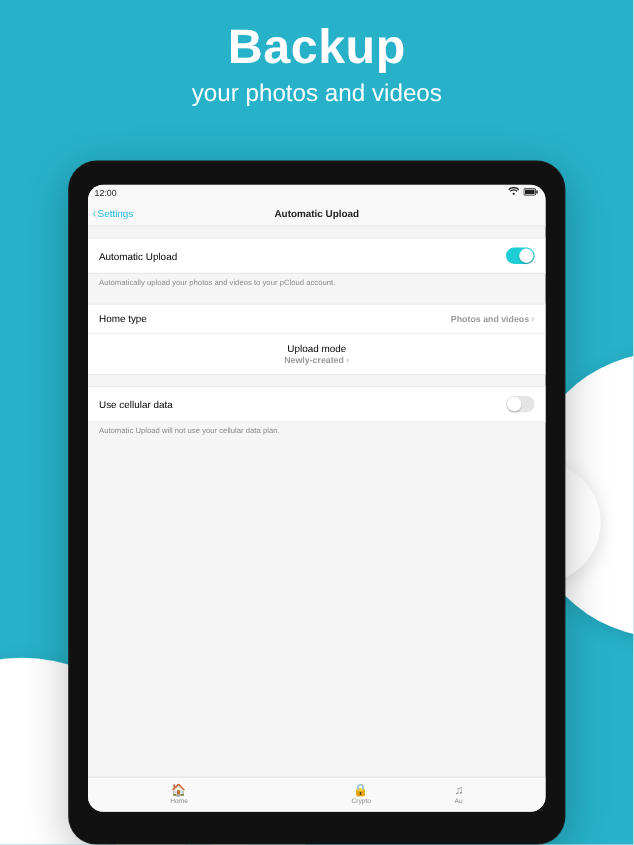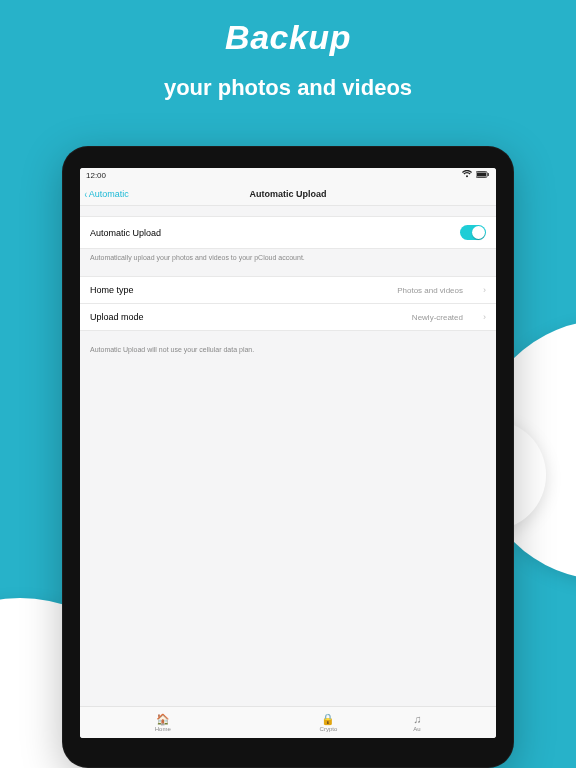--- a/index.html
+++ b/index.html
@@ -7,22 +7,22 @@
   .canvas {
     width: 576px; height: 768px; position: relative;
     background: #27b2c9;
     overflow: hidden;
   }
   
   .headline {
     position: absolute; top: 18px; left: 0; right: 0;
     text-align: center; color: #fff;
   }
-  .headline .big { font-weight: 700; font-size: 34px; letter-spacing: 0.5px; font-style: italic; }
-  .headline .small { font-weight: 700; font-size: 22px; line-height: 1.2; margin-top: 18px; }
+  .headline .big { font-weight: 700; font-size: 44px; letter-spacing: 0.5px; }
+  .headline .small { font-weight: 400; font-size: 22px; line-height: 1.2; margin-top: 4px; }
   
   .cloud { position: absolute; background: #fff; border-radius: 50%; filter: drop-shadow(0 4px 8px rgba(0,0,0,0.12)); }
   .cloud-right-main { width: 260px; height: 260px; right: -160px; top: 320px; }
   .cloud-right-bump { width: 110px; height: 110px; right: 30px; top: 420px; }
   .cloud-left-main  { width: 300px; height: 300px; left: -130px; bottom: -130px; }
   .cloud-left-bump1 { width: 130px; height: 130px; left: 100px; bottom: -40px; }
   .cloud-left-bump2 { width: 90px; height: 90px; left: 190px; bottom: -30px; }
 
   
   .device {
@@ -30,21 +30,21 @@
     left: 62px; top: 146px;
     width: 452px; height: 622px; 
     background: #111;
     border-radius: 26px;
     padding: 22px 18px 30px 18px;
     box-shadow: 0 10px 40px rgba(0,0,0,0.25), inset 0 0 0 1px rgba(255,255,255,0.05);
   }
   .screen {
     width: 100%; height: 100%;
     background: #f5f5f6;
-    border-radius: 3px;
+    border-radius: 14px;
     position: relative;
     overflow: hidden;
     font-size: 9px;
     color: #222;
   }
   
   .status {
     height: 14px; display: flex; align-items: center; justify-content: space-between;
     padding: 0 6px; font-size: 8px; background: #f8f8f8;
   }
@@ -60,23 +60,23 @@
     color: #1fbad6; font-size: 9px; gap: 1px;
   }
   .chev { display:inline-block; transform: scaleX(0.7); font-size: 11px; }
   .nav .title { font-weight: 600; font-size: 9px; }
   
   .group { margin-top: 10px; }
   .row {
     background: #fff; border-top: 1px solid #e8e8e8; border-bottom: 1px solid #e8e8e8;
     padding: 8px 10px; display: flex; align-items: center; justify-content: space-between;
   }
-  .row + .row { border-top: none; }
+  .row + .row { border-top: none; flex-direction: column; }
   .row .label { font-size: 9px; color: #000; }
-  .row .value { font-size: 8px; color: #9a9a9a; display:flex; align-items:center; gap:20px; }
+  .row .value { font-size: 8px; color: #9a9a9a; display:flex; align-items:center; gap:2px;font-weight:bold; }
   .disclosure { color:#c4c4c4; font-size:9px; }
   .footer-note { font-size: 7px; color: #8a8a8a; padding: 5px 10px; }
   
   .toggle {
     width: 26px; height: 15px; border-radius: 8px; position: relative;
   }
   .toggle.on  { background: #1fcdd6; }
   .toggle.off { background: #e5e5e6; }
   .toggle .knob {
     position: absolute; top: 1px; width: 13px; height: 13px; background:#fff; border-radius:50%;
@@ -128,21 +128,21 @@
                 <rect x="1" y="1.5" width="9" height="4" fill="#222"></rect>
                 <rect x="11.5" y="2" width="1.3" height="3" rx="0.6" fill="#222"></rect>
               </svg>
           </span>
         </span>
       </div>
 
       <div class="nav">
         <div class="back">
           <span class="chev">‹</span>
-          <span>Automatic</span>
+          <span>Settings</span>
         </div>
         <div class="title">Automatic Upload</div>
       </div>
 
       <div class="group">
         <div class="row">
           <span class="label">Automatic Upload</span>
           <span class="toggle on">
               <span class="knob"></span>
             </span>
@@ -161,20 +161,26 @@
         <div class="row">
           <span class="label">Upload mode</span>
           <span class="value">
             <span>Newly-created</span>
             <span class="disclosure">›</span>
           </span>
         </div>
       </div>
 
       <div class="group">
+        <div class="row">
+          <span class="label">Use cellular data</span>
+          <span class="toggle off">
+              <span class="knob"></span>
+            </span>
+        </div>
         <div class="footer-note">Automatic Upload will not use your cellular data plan.</div>
       </div>
 
       <div class="tabbar">
         <div class="tab">
           <span class="ic">🏠</span>
           <span class="lbl">Home</span>
         </div>
         <div class="tab">
           <span class="ic">🔒</span>

